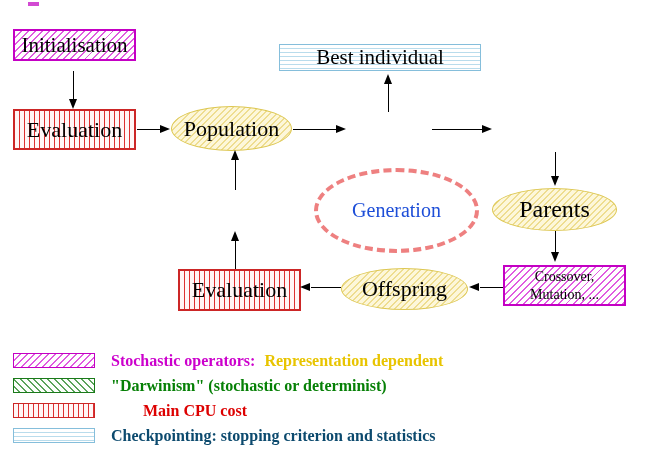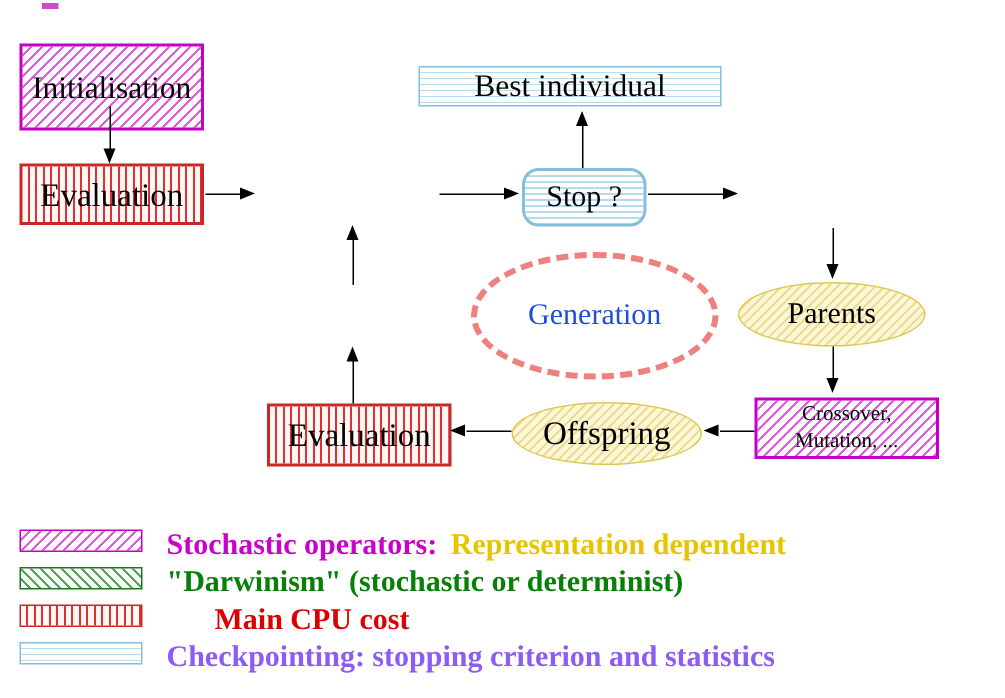--- a/index.html
+++ b/index.html
@@ -26,72 +26,72 @@
   .hline,.vline { position:absolute; background:#000; }
   .hline { height:1.5px; }
   .vline { width:1.5px; }
   .ah { position:absolute; width:0; height:0; }
   .ah-down  { border-left:4.5px solid transparent; border-right:4.5px solid transparent; border-top:10px solid #000; }
   .ah-up    { border-left:4.5px solid transparent; border-right:4.5px solid transparent; border-bottom:10px solid #000; }
   .ah-right { border-top:4.5px solid transparent; border-bottom:4.5px solid transparent; border-left:10px solid #000; }
   .ah-left  { border-top:4.5px solid transparent; border-bottom:4.5px solid transparent; border-right:10px solid #000; }
 
   
-  .n-init   { left:13px;  top:29px;  width:123px; height:58px; font-size:21px; }
+  .n-init   { left:13px;  top:29px;  width:123px; height:32px; font-size:21px; }
   .n-evalt  { left:13px;  top:109px; width:123px; height:41px; font-size:22px; }
   .n-pop    { left:171px; top:106px; width:121px; height:45px; font-size:22px; }
   .n-best   { left:279px; top:44px;  width:202px; height:27px; font-size:21px; }
   .n-stop   { left:348px; top:112px; width:83px;  height:39px; font-size:20px; border-radius:11px; border-width:2px; }
   .n-sel    { left:494px; top:109px; width:121px; height:43px; font-size:21px; }
   .n-repl   { left:175px; top:190px; width:121px; height:42px; font-size:16px; }
   .n-gen    { left:314px; top:168px; width:165px; height:85px; font-size:20px;
               border:4px dashed #ee8080; border-radius:50%; color:#1d4ed8; background:transparent; }
-  .n-par    { left:492px; top:188px; width:125px; height:43px; font-size:20px; }
+  .n-par    { left:492px; top:188px; width:125px; height:43px; font-size:24px; }
   .n-evalb  { left:178px; top:269px; width:123px; height:42px; font-size:22px; }
   .n-off    { left:341px; top:268px; width:127px; height:42px; font-size:22px; }
   .n-cross  { left:503px; top:265px; width:123px; height:41px; font-size:14px; line-height:1.25; }
 
   .stray { position:absolute; left:28px; top:2px; width:11px; height:4px; background:#d24ad2; }
 
   
   .sw { position:absolute; left:13px; width:82px; height:15px; box-sizing:border-box; }
   .sw-1 { top:353px; } .sw-2 { top:378px; } .sw-3 { top:403px; } .sw-4 { top:428px; }
   .sw.hatch-magenta,.sw.hatch-green { border-width:1.5px; }
   .sw.vlines-red { border-width:1.5px; }
-  .legend-text { position:absolute; left:111px; font-size:20px; font-weight:bold; white-space:nowrap; }
+  .legend-text { position:absolute; left:111px; font-size:16px; font-weight:bold; white-space:nowrap; }
   .lt-1 { top:352px; } .lt-2 { top:377px; } .lt-3 { top:402px;margin-left:32px; } .lt-4 { top:427px; }
   .c-magenta { color:#cc00cc; }
   .c-gold    { color:#e8c400; margin-left:9px; }
   .c-green   { color:#068006; }
   .c-red     { color:#dd0000; }
-  .c-cyan    { color:#8b5cf6; }
+  .c-cyan    { color:#0c4a6e; }
 </style>
 </head>
 <body>
 
 <div class="canvas">
 
   <div class="stray"></div>
 
   <div class="node hatch-magenta n-init">
     <span>Initialisation</span>
   </div>
 
   <div class="node vlines-red n-evalt">
     <span>Evaluation</span>
   </div>
 
+  <div class="node ellipse-yellow n-pop">
+    <span>Population</span>
+  </div>
 
   <div class="node hlines-cyan n-best">
     <span>Best individual</span>
   </div>
 
-  <div class="node hlines-cyan n-stop">
-    <span>Stop ?</span>
-  </div>
 
 
 
   <div class="node n-gen">
     <span>Generation</span>
   </div>
 
   <div class="node ellipse-yellow n-par">
     <span>Parents</span>
   </div>

